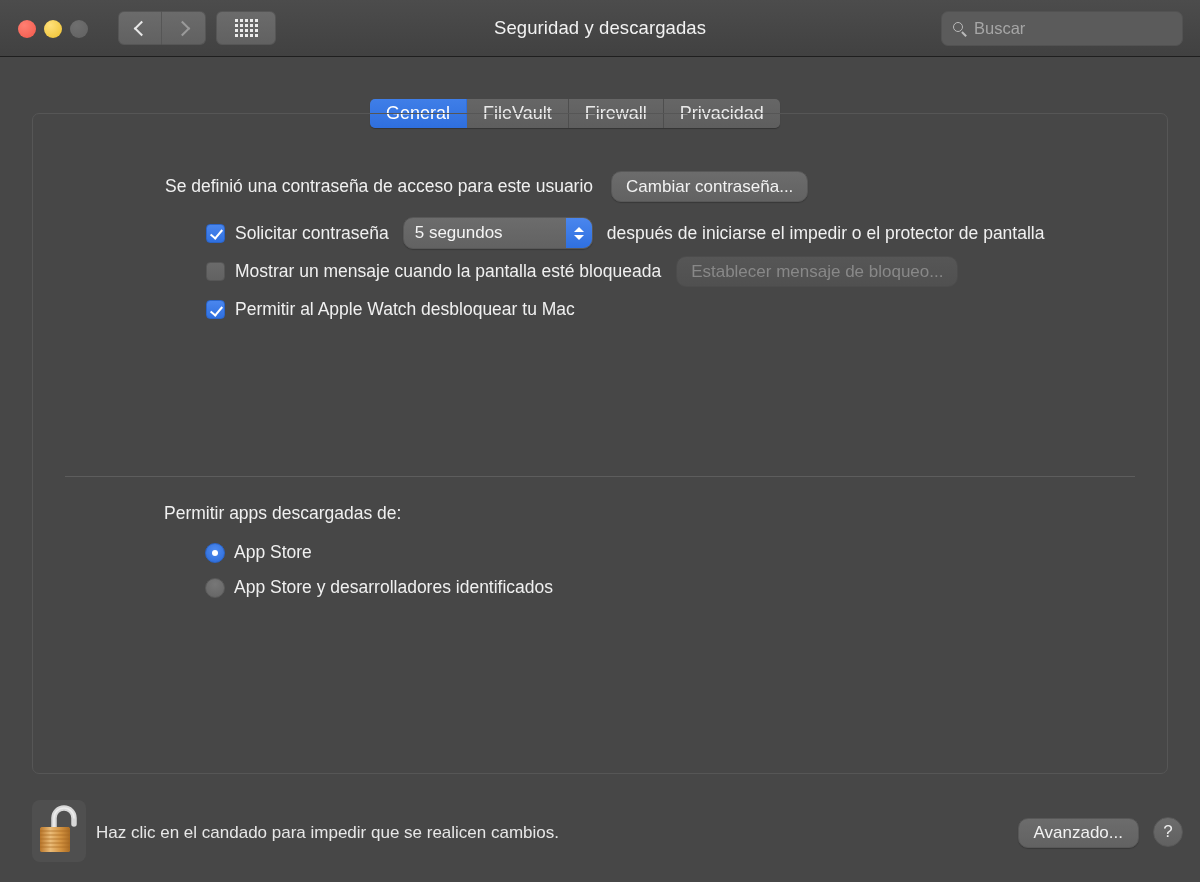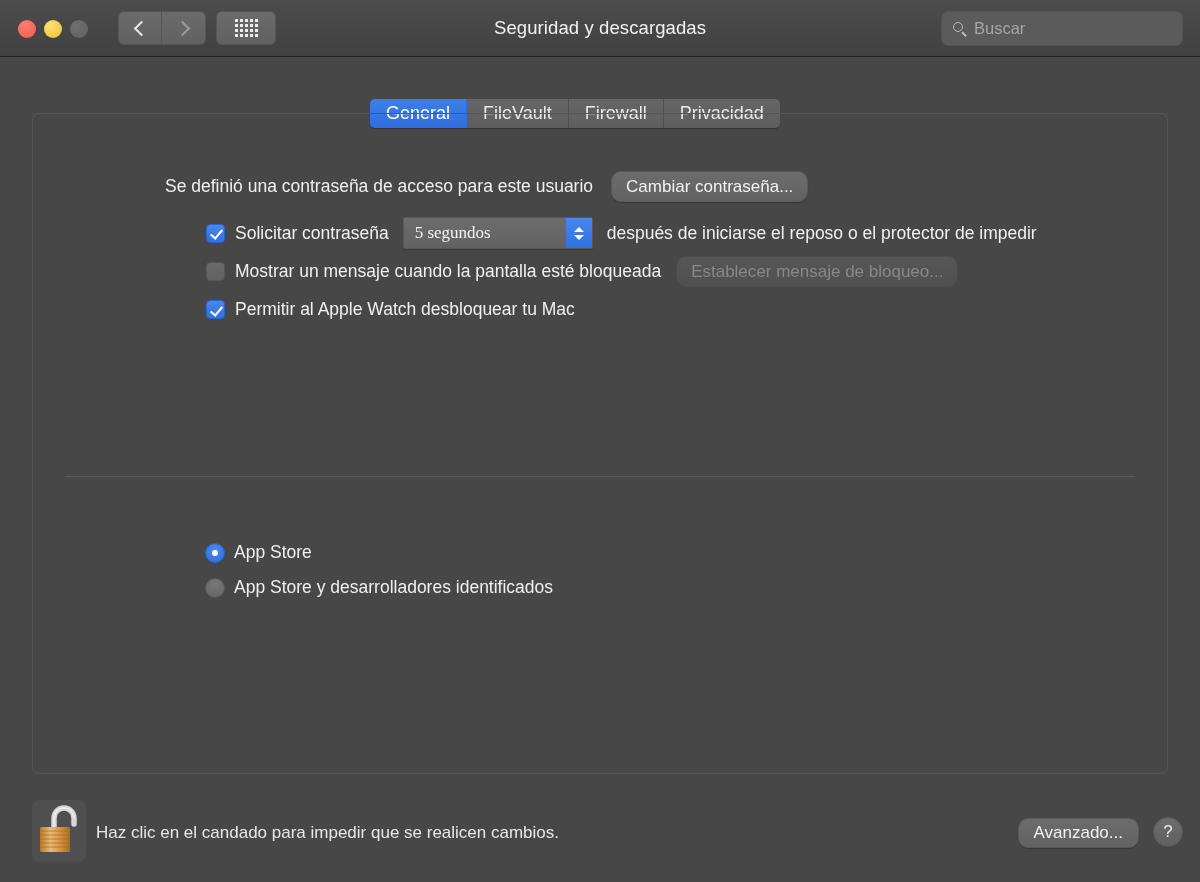--- a/index.html
+++ b/index.html
@@ -243,29 +243,28 @@
   .checkbox.off {
     background: linear-gradient(to bottom, #6a6a6a, #626262);
     border: 1px solid #565656;
   }
 
   
   .popup {
     position: relative;
     height: 32px;
     width: 190px;
-    border-radius: 2px;
+    border-radius: 10px;
     background: linear-gradient(to bottom, #6c6c6c, #626262);
     border: 1px solid #585858;
     display: flex;
     align-items: center;
     box-sizing: border-box;
     overflow: hidden;
     box-shadow: 0 1px 1px rgba(0,0,0,.22);
-    font-family: Liberation Serif, serif;
   }
   .popup-value {
     color: #f4f4f4;
     font-size: 17px;
     padding-left: 11px;
     white-space: nowrap;
   }
   .popup-stepper {
     position: absolute;
     right: 0; top: 0;
@@ -424,38 +423,41 @@
     <div class="row" style="left:135px; top:103px;">
       <span class="checkbox on"></span>
       <span class="label" style="margin-left:10px;">Solicitar contraseña</span>
       <span class="popup" style="margin-left:14px;">
         <span class="popup-value">5 segundos</span>
         <span class="popup-stepper">
           <span class="tri tri-up"></span>
           <span class="tri tri-down"></span>
         </span>
       </span>
-      <span class="label" style="margin-left:14px;">después de iniciarse el reposo o el protector de impedir</span>
+      <span class="label" style="margin-left:14px;">después de iniciarse el impedir o el protector de pantalla</span>
     </div>
 
     <div class="row" style="left:135px; top:142px;">
       <span class="checkbox off"></span>
       <span class="label" style="margin-left:10px;">Mostrar un mensaje cuando la pantalla esté bloqueada</span>
       <span class="pushbtn disabled" style="margin-left:15px;">Establecer mensaje de bloqueo...</span>
     </div>
 
     <div class="row" style="left:135px; top:185px;">
       <span class="checkbox on"></span>
       <span class="label" style="margin-left:10px;">Permitir al Apple Watch desbloquear tu Mac</span>
     </div>
 
   </div>
 
   <div class="separator"></div>
 
+  <div class="row" style="left:126px; top:503px;">
+    <span class="label">Permitir apps descargadas de:</span>
+  </div>
 
   <div class="row" style="left:167px; top:542px;">
     <span class="radio on"></span>
     <span class="label" style="margin-left:9px;">App Store</span>
   </div>
 
   <div class="row" style="left:167px; top:577px;">
     <span class="radio off"></span>
     <span class="label" style="margin-left:9px;">App Store y desarrolladores identificados</span>
   </div>

